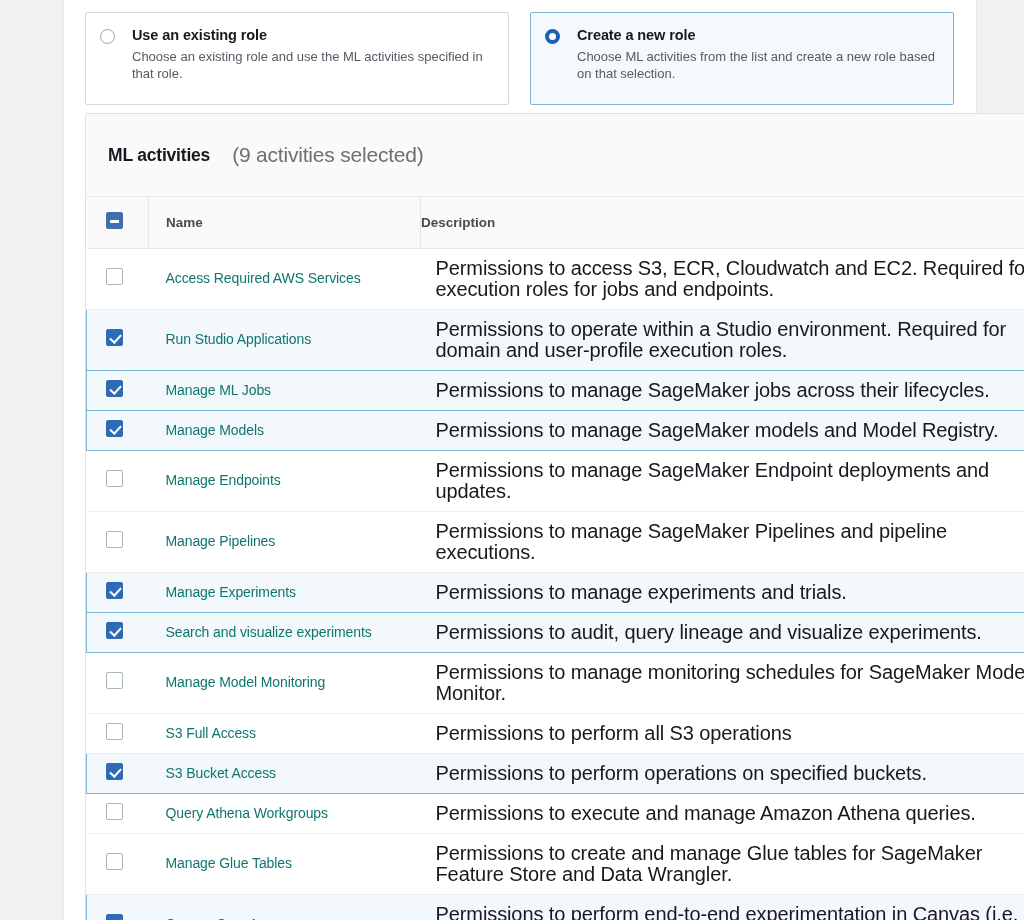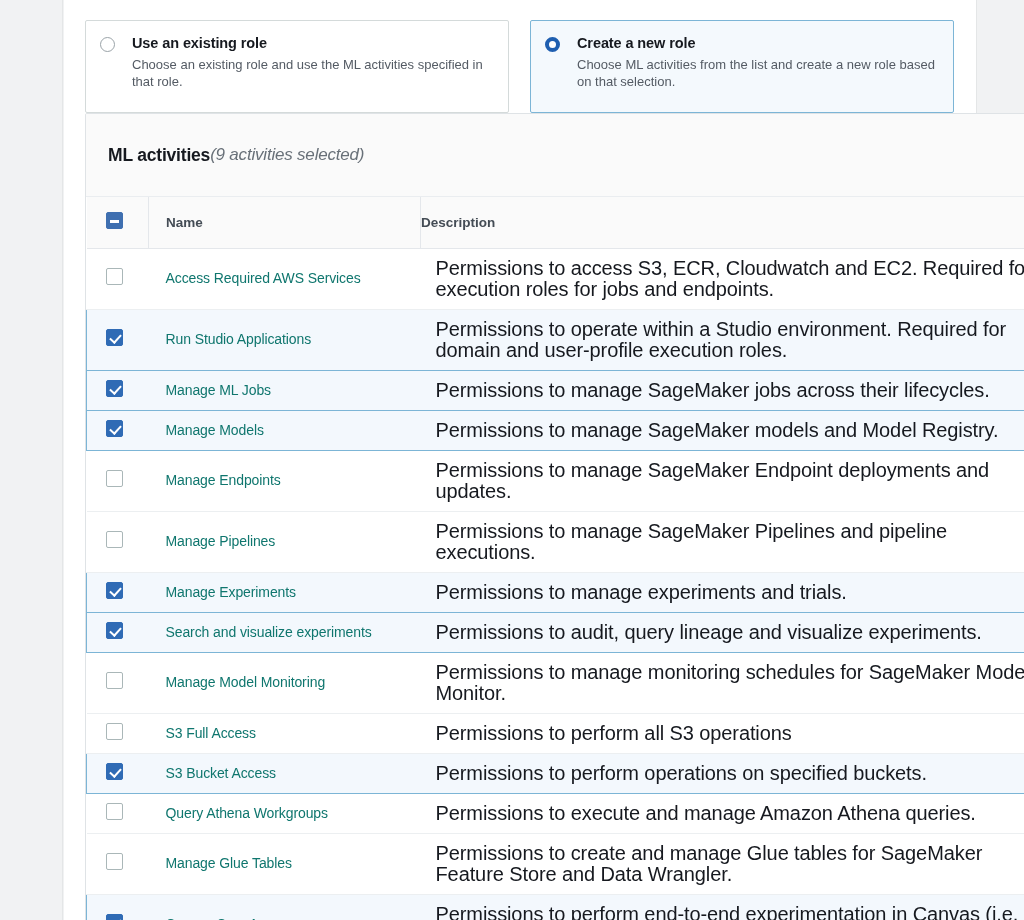--- a/index.html
+++ b/index.html
@@ -23,21 +23,21 @@
     position: absolute; left: 976px; top: 0; width: 48px; height: 920px;
     background: #f1f2f3; border-left: 1px solid #e4e6e7;
   }
   .canvas {
     position: absolute; left: 64px; top: 0; width: 912px; height: 920px;
     background: #ffffff;
   }
 
   
   .role-row {
-    position: absolute; left: 21px; top: 20px;
+    position: absolute; left: 21px; top: 12px;
     width: 870px; height: 109px;
     display: flex; gap: 21px;
   }
   .role-card {
     width: 424px; height: 93px;
     border: 1px solid #d4dada;
     border-radius: 2px;
     background: #ffffff;
     padding: 13px 14px 0 14px;
     display: flex;
@@ -78,22 +78,22 @@
     height: 83px; background: #fafafa;
     border-bottom: 1px solid #eaedf0;
     display: flex; align-items: center;
     padding-left: 22px;
   }
   .panel-title {
     font-size: 17.5px; font-weight: bold; color: #16191f;
     letter-spacing: -0.2px;
   }
   .panel-sub {
-    font-size: 17px; color: #687078; font-weight: normal;
-    margin-left: 0; letter-spacing: -0.2px; font-style: italic;
+    font-size: 21px; color: #687078; font-weight: normal;
+    margin-left: 22px; letter-spacing: -0.2px;
   }
 
   
   table.ml { width: 100%; border-collapse: collapse; table-layout: fixed; }
   table.ml th, table.ml td { vertical-align: middle; }
   .col-cb    { width: 62px; }
   .col-name  { width: 272px; }
   .col-desc  { width: auto; }
 
   thead th {

